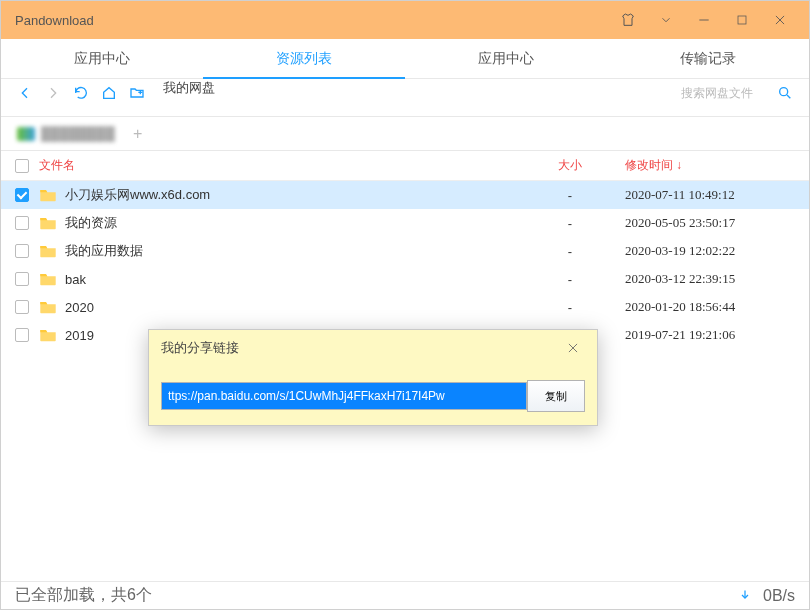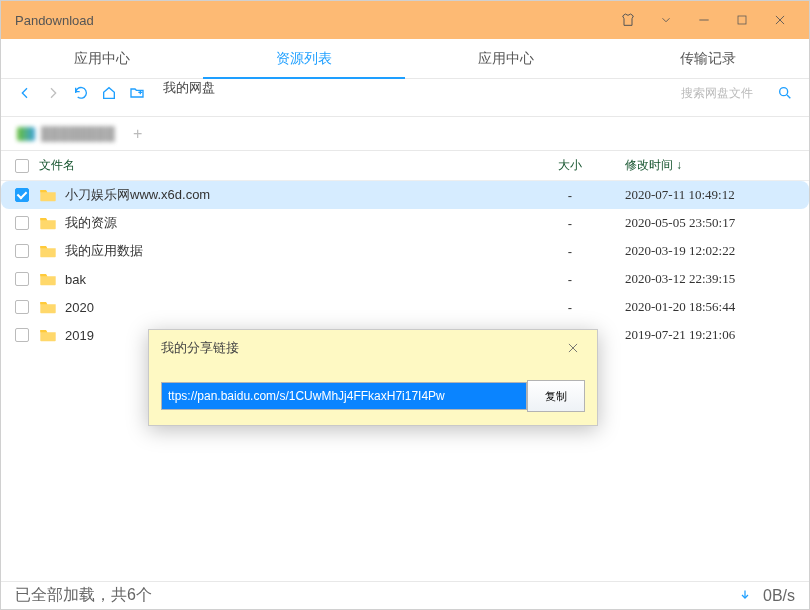--- a/index.html
+++ b/index.html
@@ -19,29 +19,29 @@
 .breadcrumb { margin-left: 12px; font-size: 13px; color: #444; }
 .spacer { flex: 1; }
 .search { display: flex; align-items: center; height: 28px; }
 .search input { border: none; outline: none; font-size: 12px; width: 90px; color: #555; }
 .search input::placeholder { color: #bbb; }
 .search-icon { width: 28px; height: 28px; display: flex; align-items: center; justify-content: center; color: #1e9fff; cursor: pointer; }
 .pathtabs { height: 34px; display: flex; align-items: center; padding: 0 6px; border-bottom: 1px solid #e8e8e8; }
 .pathtab { display: flex; align-items: center; gap: 6px; padding: 4px 10px; color: #aaa; font-size: 13px; filter: blur(2px); }
 .pathtab-icon { width: 18px; height: 14px; background: linear-gradient(90deg,#6ac03a,#3aa0d8); border-radius: 2px; }
 .addtab { width: 26px; height: 26px; display: flex; align-items: center; justify-content: center; color: #bbb; cursor: pointer; font-size: 16px; }
-.header-row { height: 30px; display: flex; align-items: center; padding: 0 14px; font-size: 12px; color: #14532d; border-bottom: 1px solid #eee; }
+.header-row { height: 30px; display: flex; align-items: center; padding: 0 14px; font-size: 12px; color: #ef4444; border-bottom: 1px solid #eee; }
 .chk { width: 14px; height: 14px; border: 1px solid #bbb; border-radius: 2px; margin-right: 10px; flex-shrink: 0; display: flex; align-items: center; justify-content: center; cursor: pointer; }
 .chk.checked { background: #1e9fff; border-color: #1e9fff; }
 .chk.checked::after { content: ""; width: 4px; height: 7px; border: solid #fff; border-width: 0 2px 2px 0; transform: rotate(45deg) translate(-1px,-1px); }
 .col-name { flex: 1; }
 .col-size { width: 110px; text-align: center; }
 .col-time { width: 170px; font-family: Liberation Serif, serif; }
 .file-row { height: 28px; display: flex; align-items: center; padding: 0 14px; font-size: 13px; color: #333; cursor: pointer; }
-.file-row.selected { background: #d6ecff; border-radius: 8px; }
+.file-row.selected { background: #d6ecff; }
 .folder-icon { width: 18px; height: 14px; margin-right: 8px; flex-shrink: 0; }
 .dialog { position: absolute; left: 147px; top: 328px; width: 450px; background: #fef9c3; border: 1px solid #c9c9c9; box-shadow: 0 4px 20px rgba(0,0,0,0.25); }
 .dialog-head { height: 36px; display: flex; align-items: center; padding: 0 12px; font-size: 13px; color: #444; }
 .dialog-close { width: 24px; height: 24px; display: flex; align-items: center; justify-content: center; cursor: pointer; color: #666; }
 .dialog-body { padding: 14px 12px 13px; display: flex; align-items: center; }
 .link-input { flex: 1; height: 28px; border: 1px solid #b3b3b3; background: #0a84ff; color: #fff; padding: 0 6px; font-size: 12px; font-family: inherit; overflow: hidden; white-space: nowrap; display: flex; align-items: center; }
 .copy-btn { width: 58px; height: 32px; border: 1px solid #b3b3b3; background: linear-gradient(#fff,#eef2f6); font-size: 11px; cursor: pointer; }
 .statusbar { position: absolute; bottom: 0; left: 0; right: 0; height: 28px; display: flex; align-items: center; padding: 0 14px; font-size: 16px; color: #666; border-top: 1px solid #e8e8e8; }
 .dl-icon { color: #1e9fff; margin-right: 12px; }
 </style>

